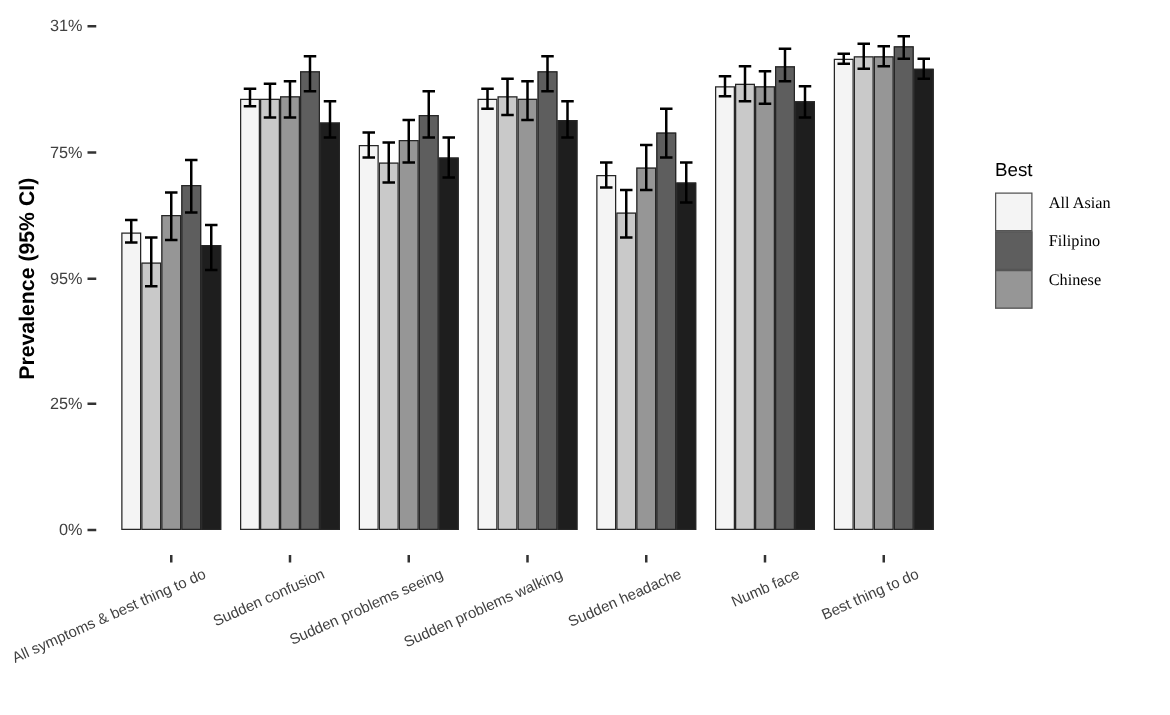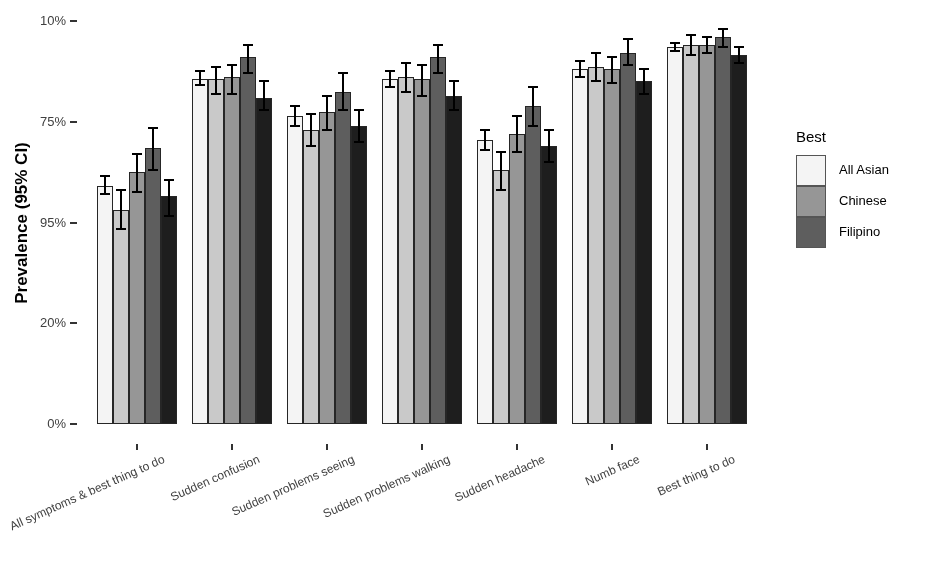--- a/index.html
+++ b/index.html
@@ -86,22 +86,23 @@
     left: 796px;
     top: 128px;
   }
   .legend-title {
     font-size: 15px;
     color: #000000;
     margin-bottom: 9px;
   }
   .legend-row {
     display: flex;
-    align-items: center;
+    align-items: flex-start;
     height: 31px;
+    font-family: Liberation Serif, serif;
   }
   .legend-swatch {
     width: 30px;
     height: 31px;
     box-sizing: border-box;
     border: 1px solid #555555;
     margin-bottom: -1px;
     flex: none;
   }
   .legend-label {
@@ -113,27 +114,27 @@
 </style>
 </head>
 <body>
 
 <div class="figure">
   <div class="y-title">Prevalence (95% CI)</div>
   <div id="plot">
       <div class="ytick-mark" style="left: 70px; top: 423px;"></div>
       <div class="ytick-label" style="left: 12px; top: 416px;">0%</div>
       <div class="ytick-mark" style="left: 70px; top: 322.25px;"></div>
-      <div class="ytick-label" style="left: 12px; top: 315.25px;">20%</div>
+      <div class="ytick-label" style="left: 12px; top: 315.25px;">25%</div>
       <div class="ytick-mark" style="left: 70px; top: 221.5px;"></div>
       <div class="ytick-label" style="left: 12px; top: 214.5px;">95%</div>
       <div class="ytick-mark" style="left: 70px; top: 120.75px;"></div>
       <div class="ytick-label" style="left: 12px; top: 113.75px;">75%</div>
       <div class="ytick-mark" style="left: 70px; top: 20px;"></div>
-      <div class="ytick-label" style="left: 12px; top: 13px;">10%</div>
+      <div class="ytick-label" style="left: 12px; top: 13px;">31%</div>
       <div class="xtick-mark" style="left: 136px; top: 444px;"></div>
       <div class="xtick-label" style="right: 775px; top: 452px;">All symptoms &amp; best thing to do</div>
       <div class="xtick-mark" style="left: 231px; top: 444px;"></div>
       <div class="xtick-label" style="right: 680px; top: 452px;">Sudden confusion</div>
       <div class="xtick-mark" style="left: 326px; top: 444px;"></div>
       <div class="xtick-label" style="right: 585px; top: 452px;">Sudden problems seeing</div>
       <div class="xtick-mark" style="left: 421px; top: 444px;"></div>
       <div class="xtick-label" style="right: 490px; top: 452px;">Sudden problems walking</div>
       <div class="xtick-mark" style="left: 516px; top: 444px;"></div>
       <div class="xtick-label" style="right: 395px; top: 452px;">Sudden headache</div>
@@ -283,22 +284,22 @@
       <div class="eb-cap" style="left: 734px; top: 62.315px; width: 10px;"></div>
     </div>
   <div class="legend">
     <div class="legend-title">Best</div>
     <div id="legend-keys">
         <div class="legend-row">
           <div class="legend-swatch" style="background: rgb(244, 244, 244);"></div>
           <div class="legend-label">All Asian</div>
         </div>
         <div class="legend-row">
+          <div class="legend-swatch" style="background: rgb(94, 94, 94);"></div>
+          <div class="legend-label">Filipino</div>
+        </div>
+        <div class="legend-row">
           <div class="legend-swatch" style="background: rgb(150, 150, 150);"></div>
           <div class="legend-label">Chinese</div>
-        </div>
-        <div class="legend-row">
-          <div class="legend-swatch" style="background: rgb(94, 94, 94);"></div>
-          <div class="legend-label">Filipino</div>
         </div>
       </div>
   </div>
 </div>
 
 </body></html>

